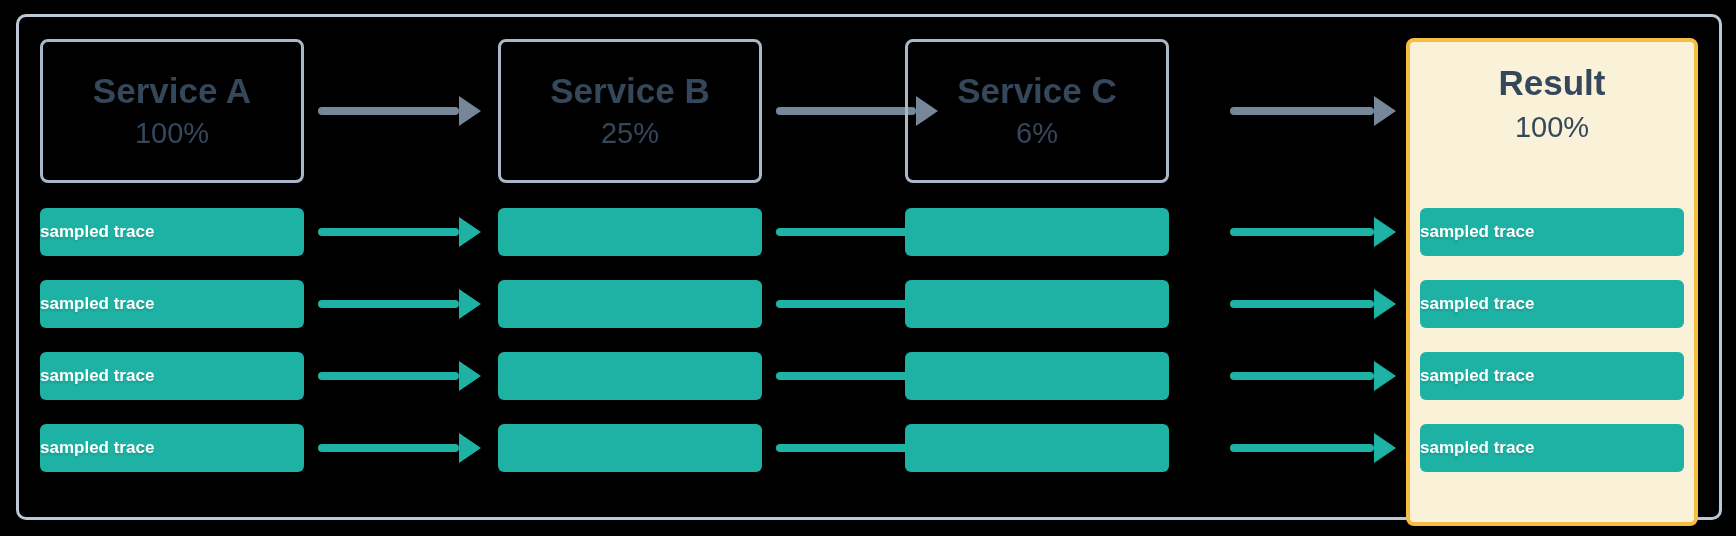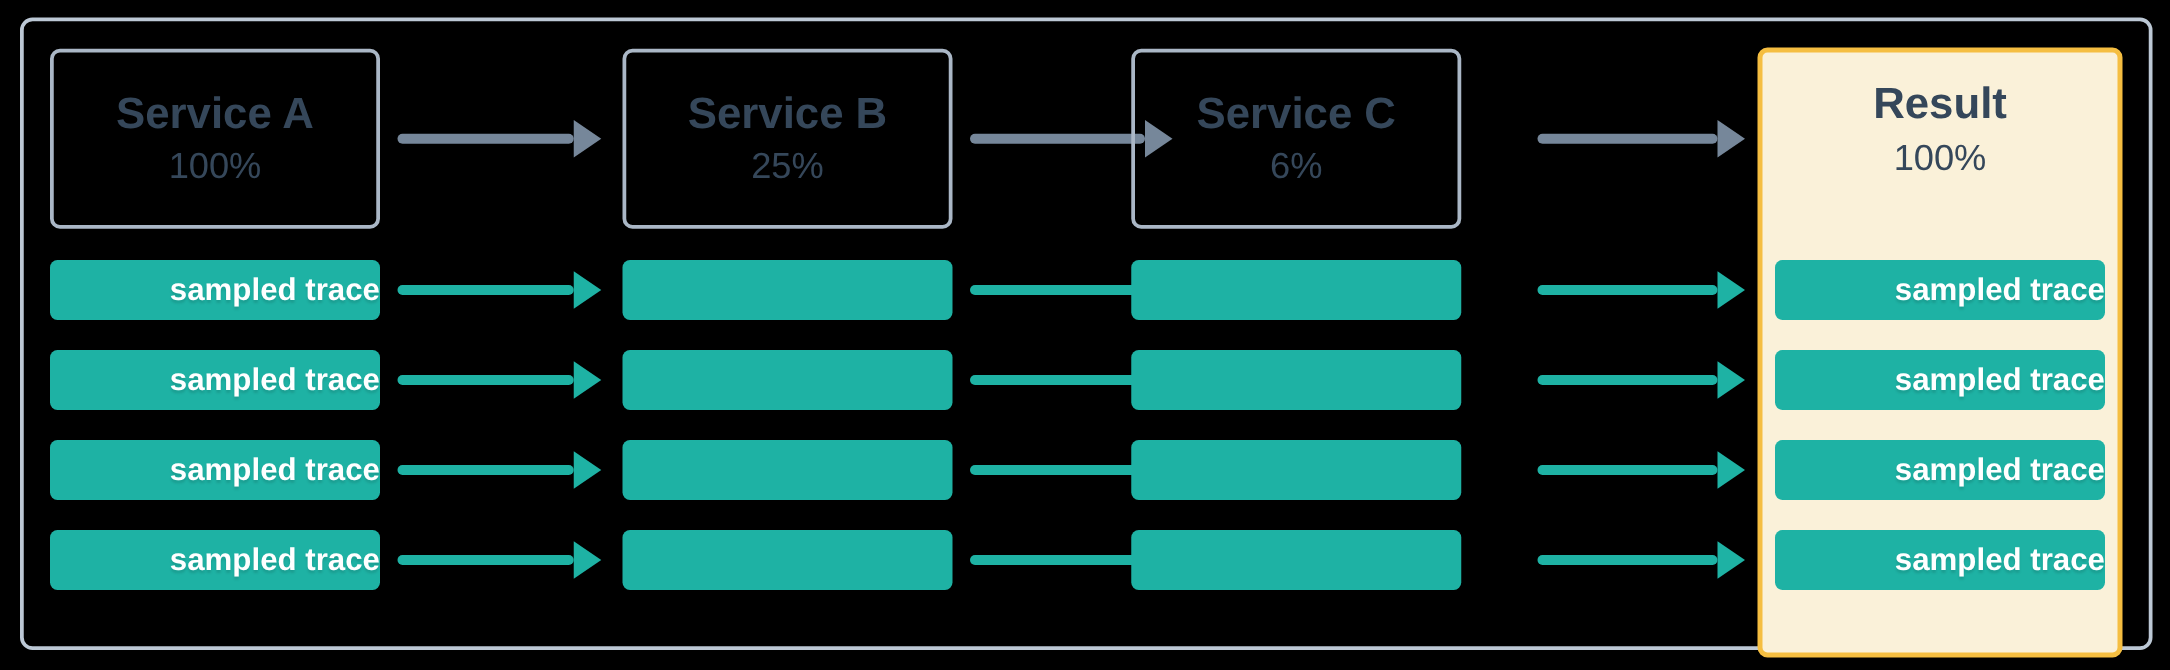--- a/index.html
+++ b/index.html
@@ -11,22 +11,22 @@
            border:3px solid var(--frame-border); border-radius:10px; }
 
   .service-box { position:absolute; top:39px; width:264px; height:144px;
                  border:3px solid var(--service-border); border-radius:8px;
                  display:flex; flex-direction:column; align-items:center;
                  justify-content:center; gap:7px; }
   .svc-title { font-size:35px; font-weight:bold; color:var(--dark-text); line-height:1.1; }
   .svc-rate  { font-size:29px; font-weight:normal; color:var(--dark-text); line-height:1.1; }
 
   .bar { position:absolute; width:264px; height:48px; background:var(--teal);
-         border-radius:6px; display:flex; align-items:center; justify-content:flex-end;
-         color:var(--trace-text); font-size:25px; font-weight:600;
+         border-radius:6px; display:flex; align-items:center; justify-content:flex-start;
+         color:var(--trace-text); font-size:17px; font-weight:600;
          text-shadow:0 2px 2px rgba(0,0,0,0.12); }
 
   .arrow { position:absolute; height:30px; display:flex; align-items:center; }
   .arrow .shaft { flex:1; height:8px; background:currentColor; border-radius:4px; }
   .arrow .head  { width:0; height:0; border-top:15px solid transparent;
                   border-bottom:15px solid transparent; border-left:22px solid; }
   .arrow.gray { color:var(--arrow-gray); }
   .arrow.teal { color:var(--teal); }
 
   .result-box { position:absolute; left:1406px; top:38px; width:292px; height:488px;

